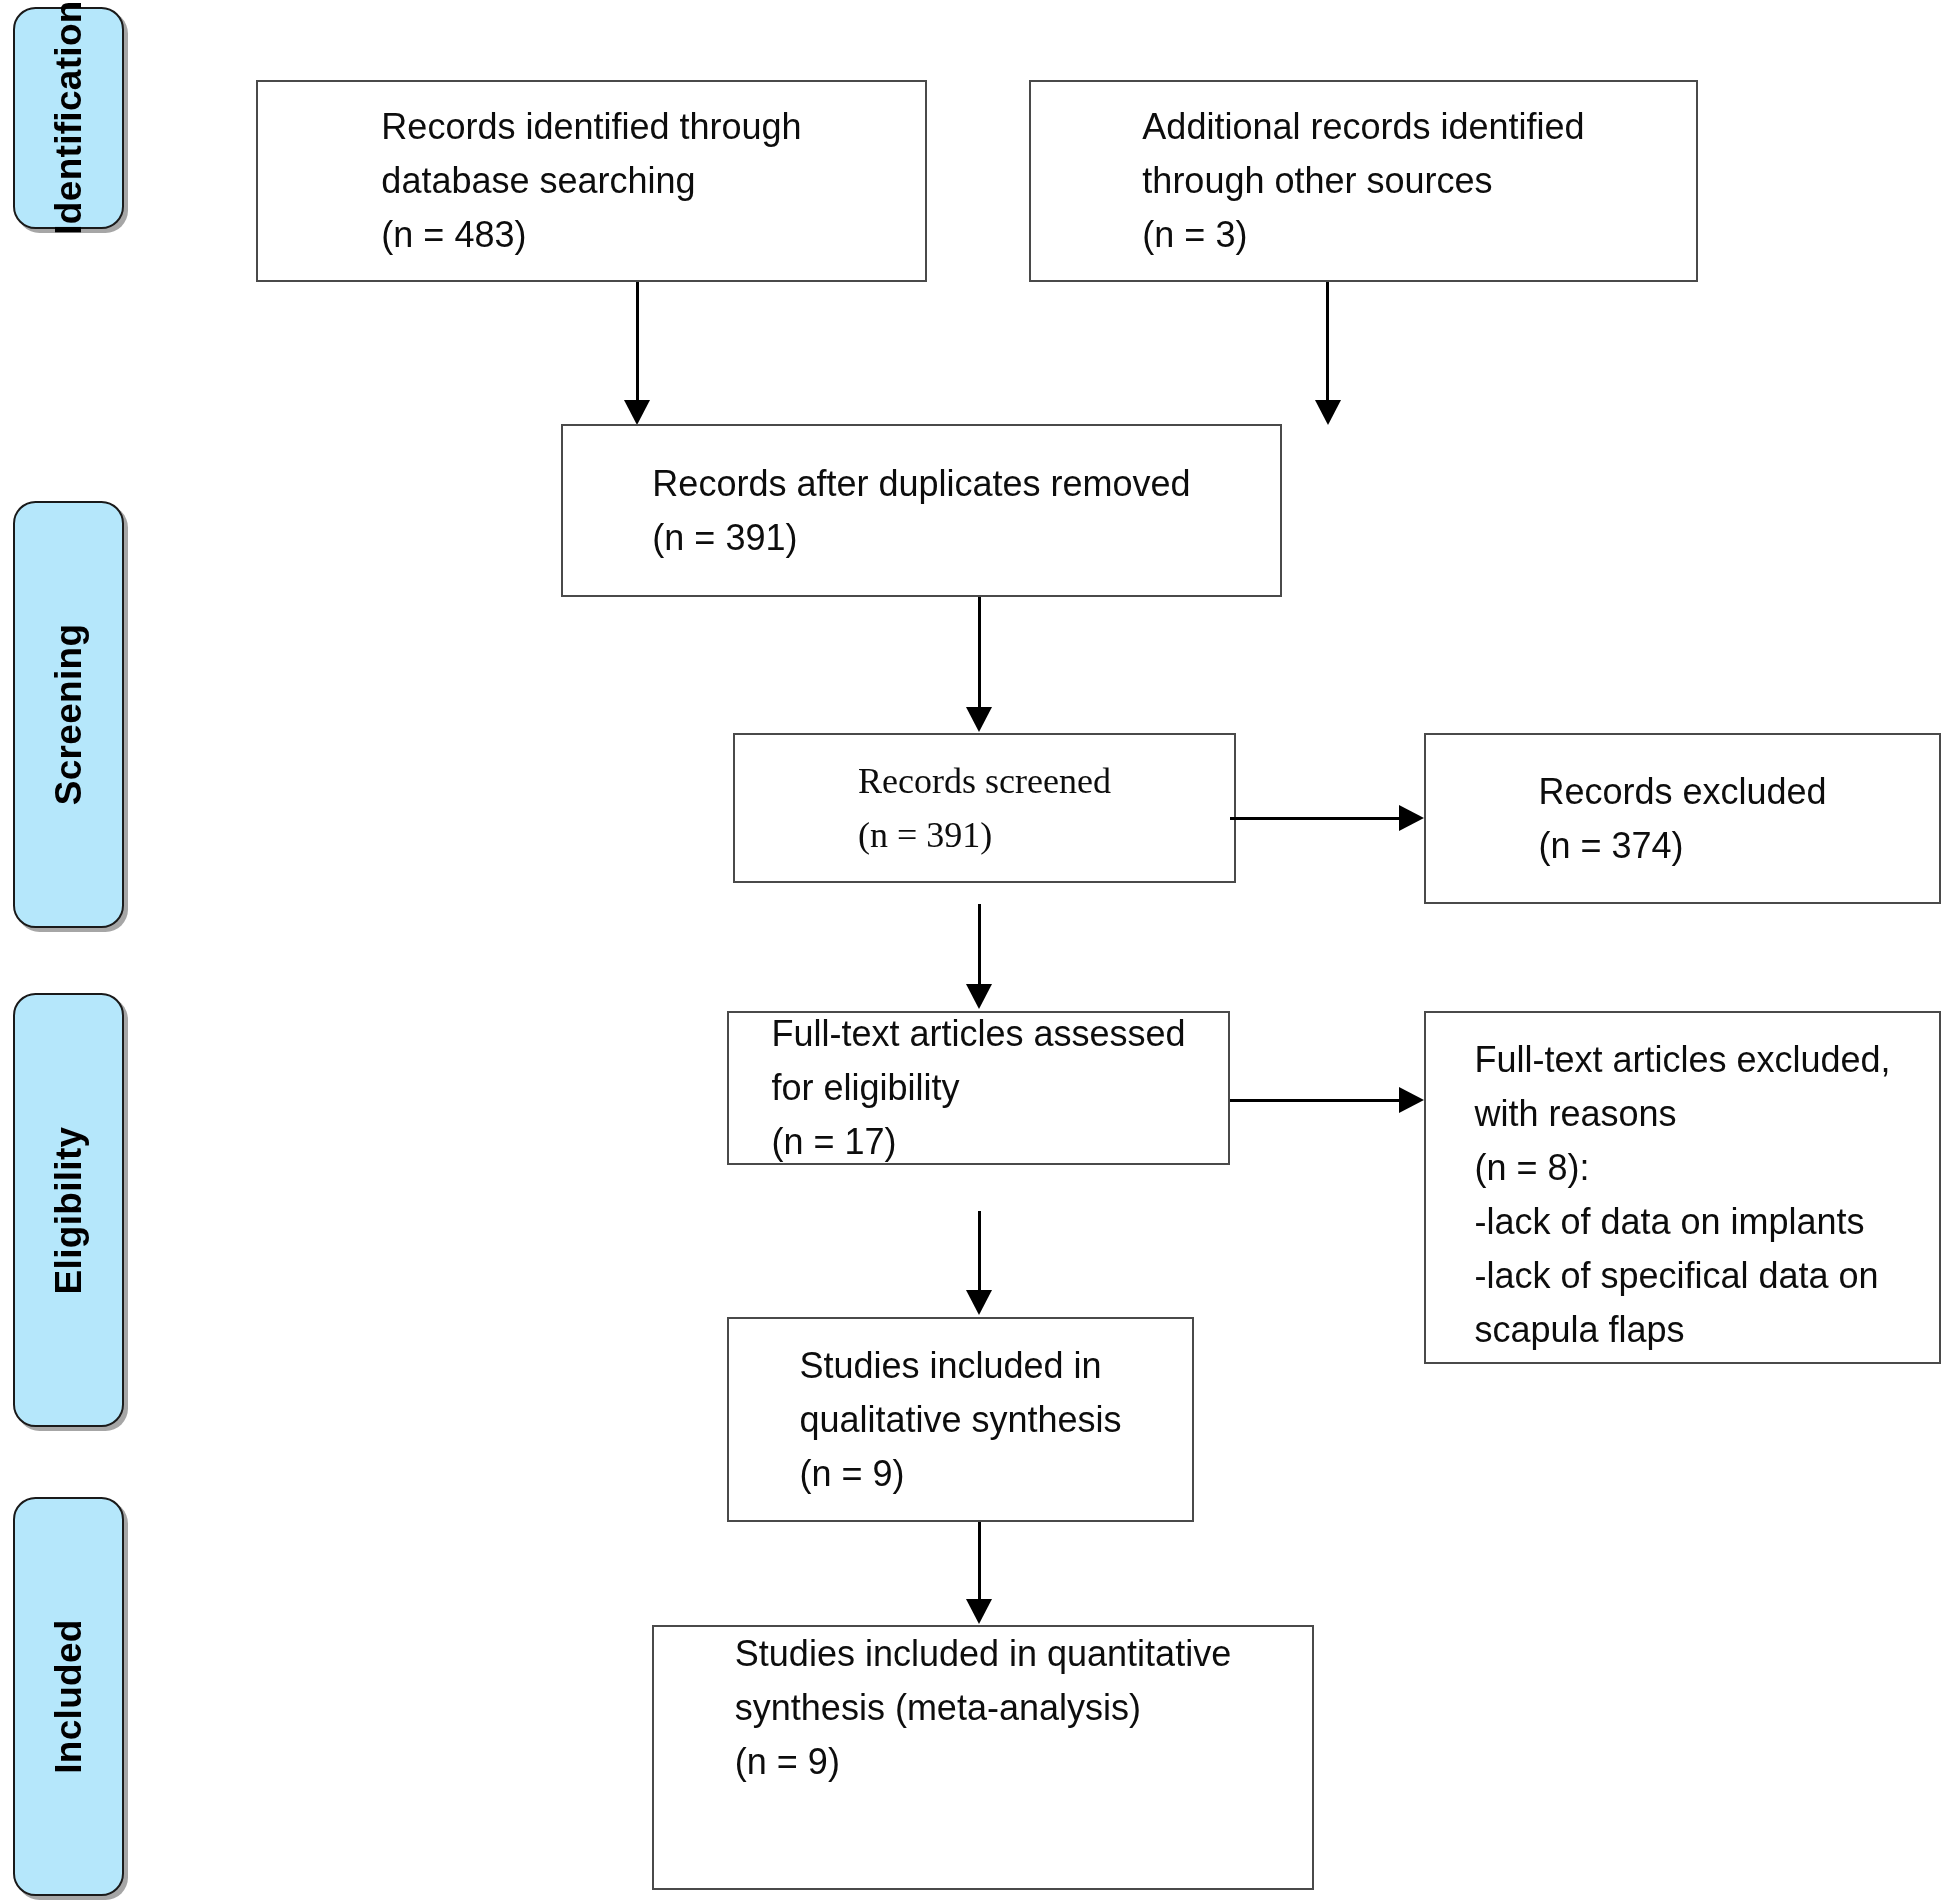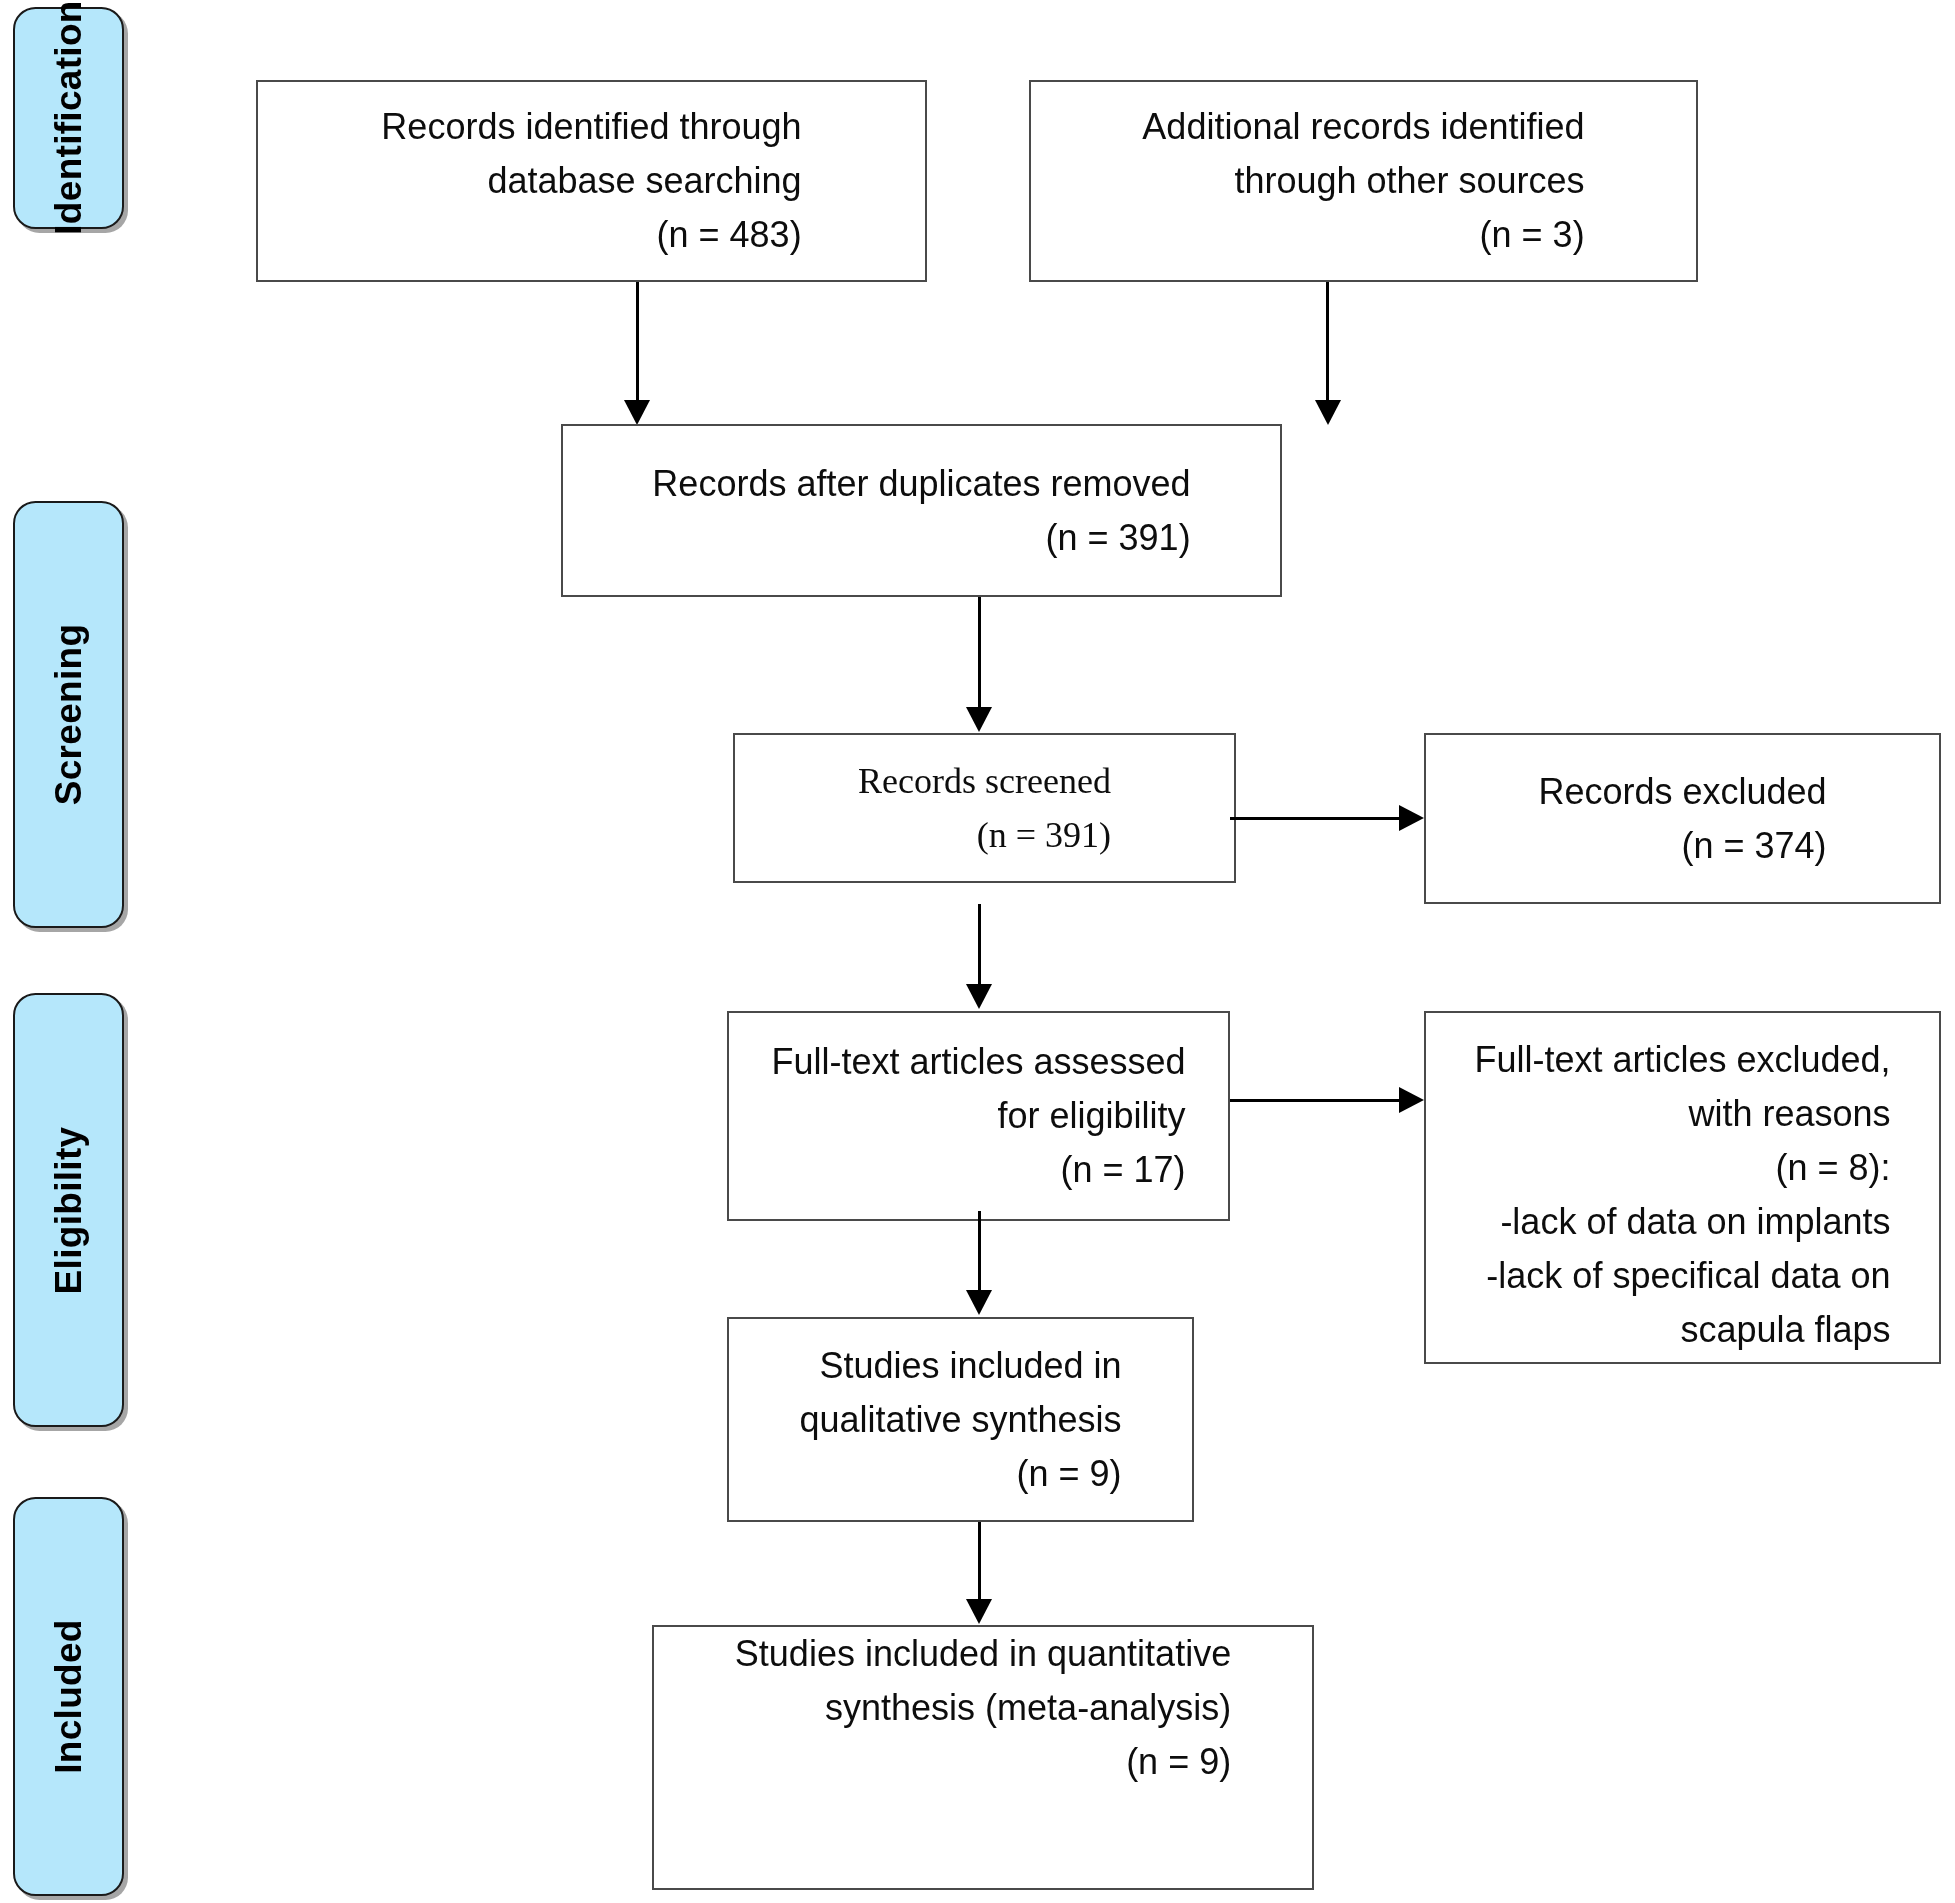--- a/index.html
+++ b/index.html
@@ -41,21 +41,21 @@
 
   
   .flow-box {
     position: absolute;
     background: #ffffff;
     border: 2px solid #4a4a4a;
     box-sizing: border-box;
     display: flex;
     align-items: center;
     justify-content: center;
-    text-align: right;
+    text-align: left;
   }
   .flow-box .box-text {
     font-size: 36px;
     line-height: 1.50;
     color: #0d0d0d;
     padding: 0 10.6px;
     white-space: pre-line;
   }
   .flow-box.align-top .box-text {
     align-self: flex-start;
@@ -145,21 +145,21 @@
     <div class="box-text">Records excluded
 (n = 374)</div>
   </div>
 
   <div class="h-line" style="left:1230px; top:817px; width:173px;"></div>
   <div class="arrow-right" style="left:1399px; top:805px;"></div>
 
   <div class="v-line" style="left:978px; top:904px; height:83px;"></div>
   <div class="arrow-down" style="left:966px; top:984px;"></div>
 
-  <div class="flow-box" style="left:727px; top:1011px; width:503px; height:210px;">
+  <div class="flow-box" style="left:727px; top:1011px; width:503px; height:154px;">
     <div class="box-text">Full-text articles assessed
 for eligibility
 (n = 17)</div>
   </div>
 
   <div class="flow-box align-top" style="left:1424px; top:1011px; width:517px; height:353px; padding-top:20px;">
     <div class="box-text">Full-text articles excluded,
 with reasons
 (n = 8):
 -lack of data on implants

